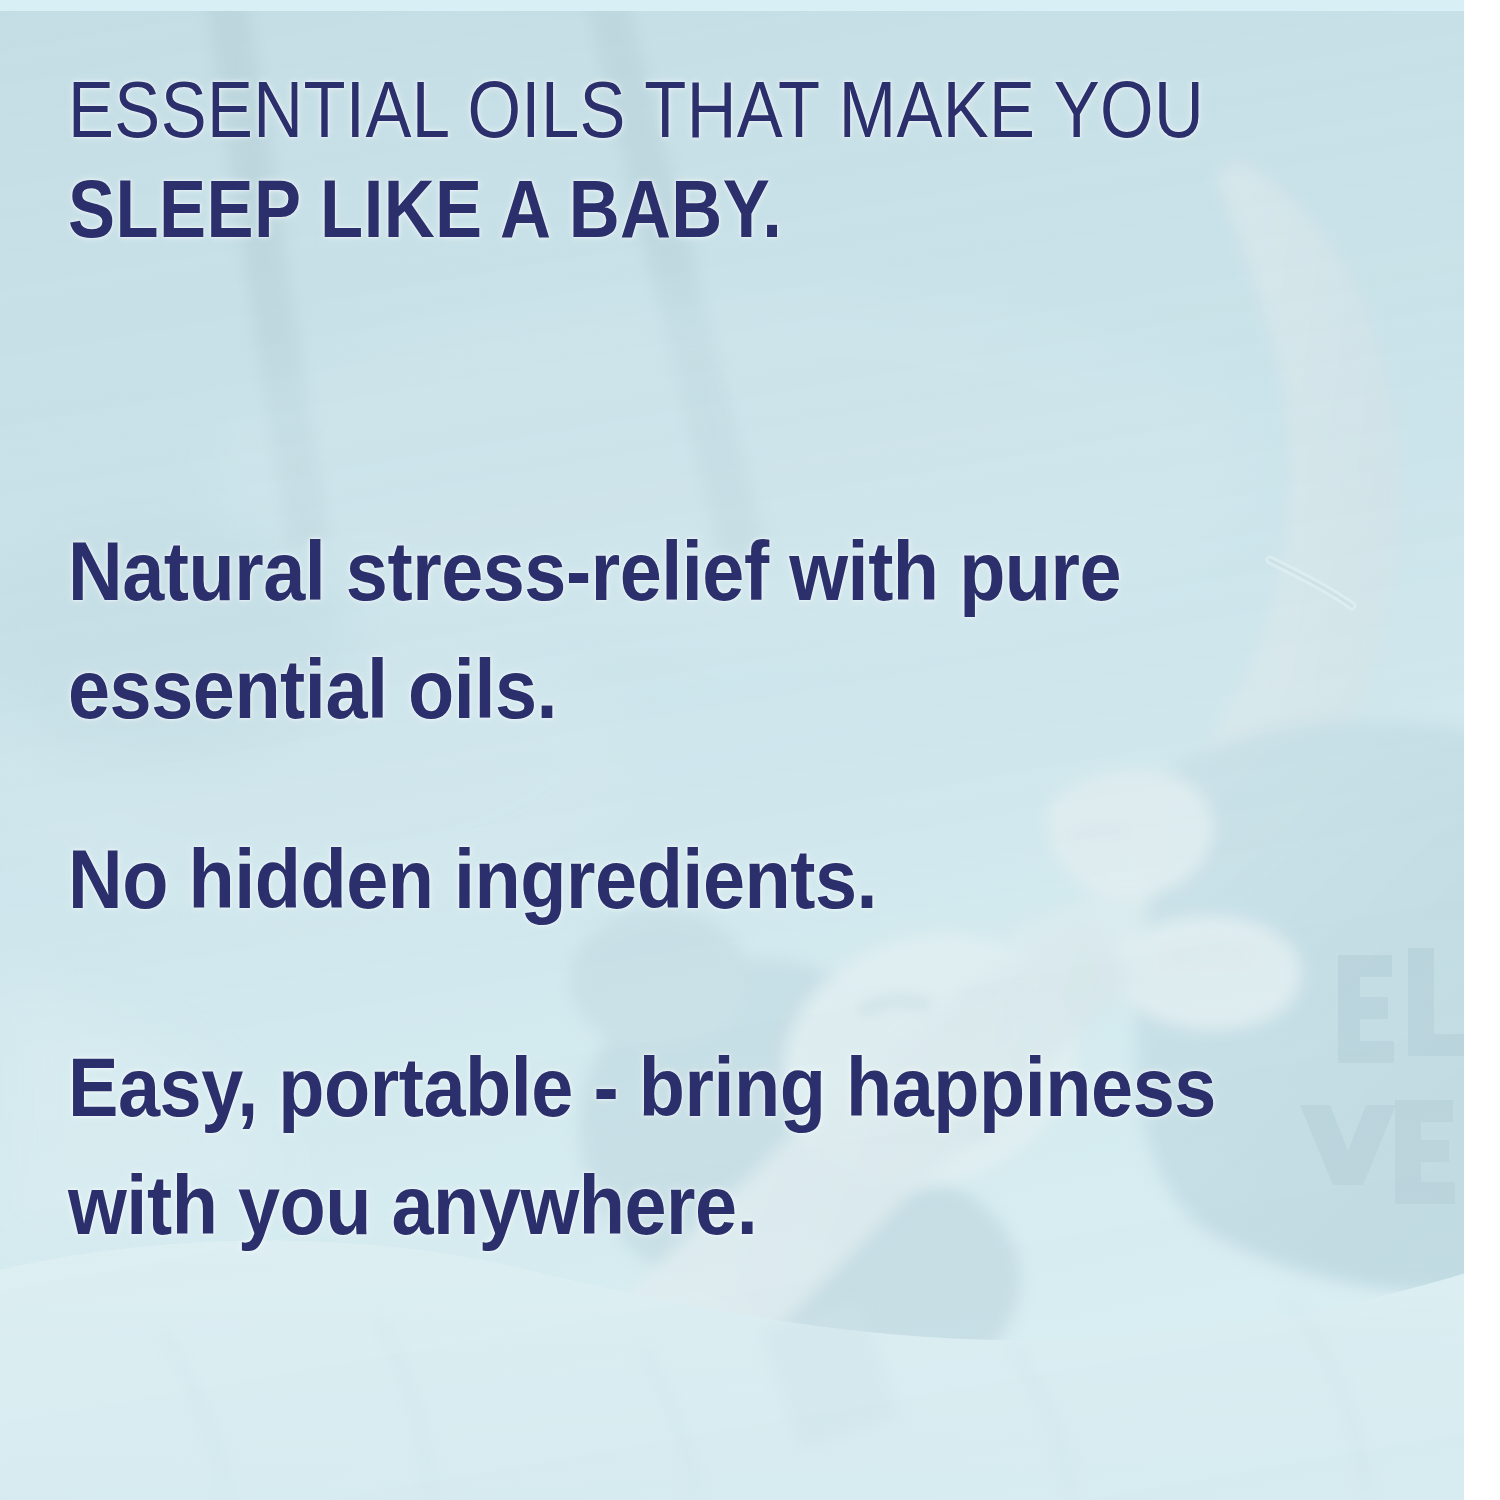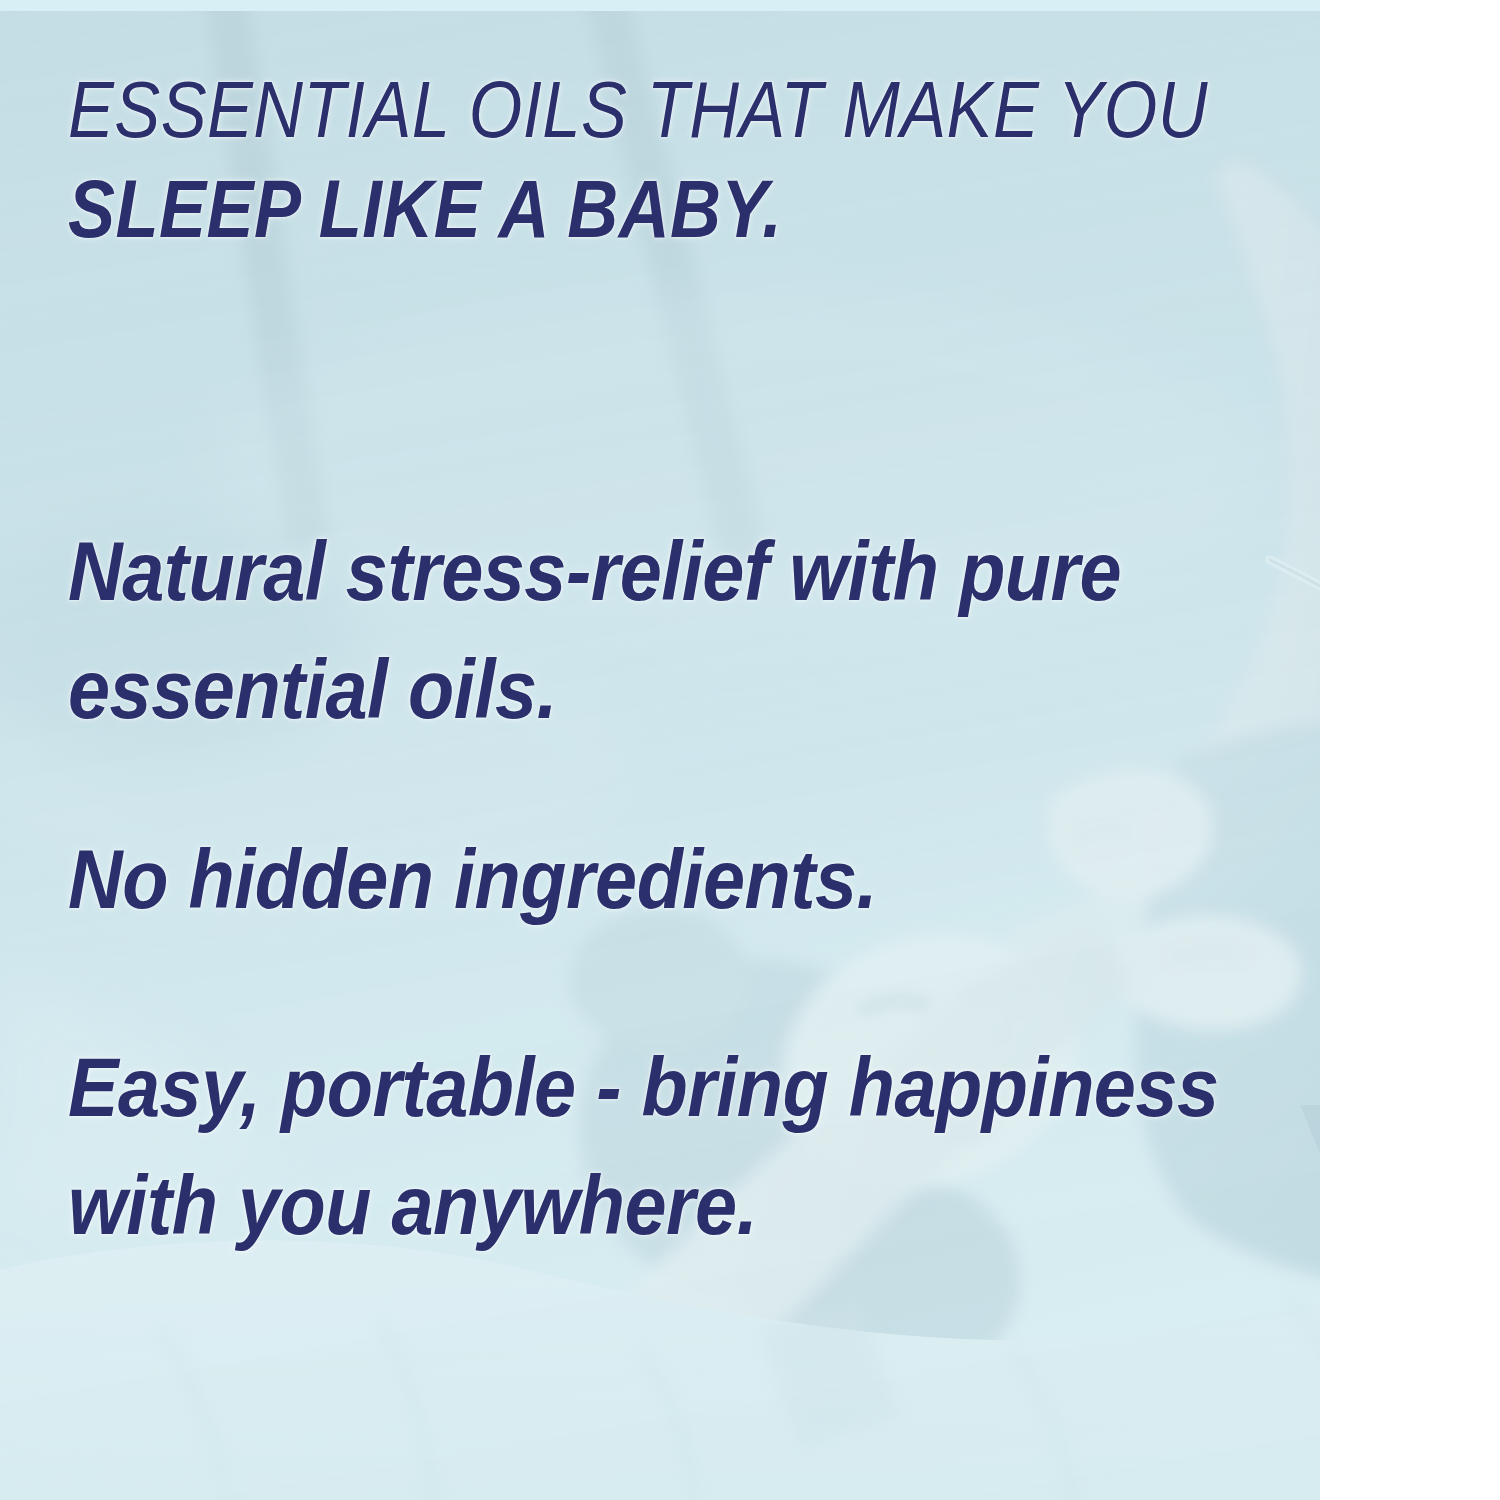--- a/index.html
+++ b/index.html
@@ -1,21 +1,20 @@
 <!DOCTYPE html>
 <html><head>
 <meta charset="utf-8">
 <style>
   html,body{margin:0;padding:0;background:#ffffff;}
   #stage{
     position:relative;
-    width:1320px;height:1500px;
+    width:1464px;height:1500px;
     overflow:hidden;
     font-family:"Liberation Sans","DejaVu Sans",sans-serif;
-    font-style:italic;
   }
 
   
   #photo{position:absolute;inset:0;}
   #photo svg{display:block;width:1500px;height:1500px;}
 
   
   #wash{
     position:absolute;inset:0;
     background:linear-gradient(170deg,

